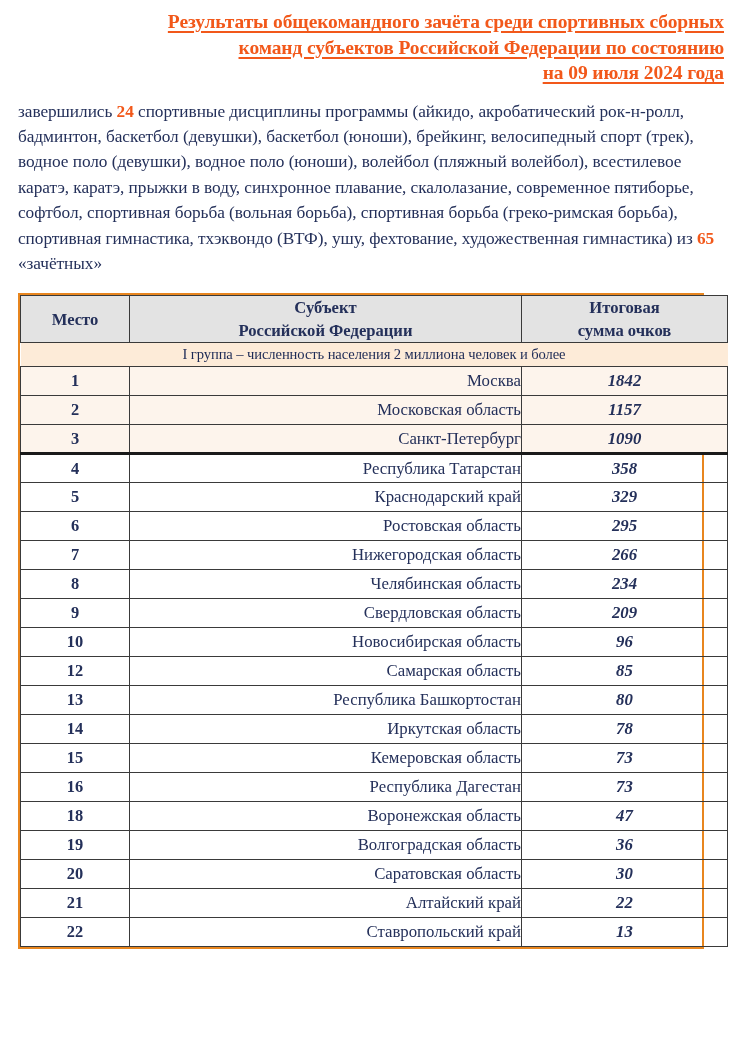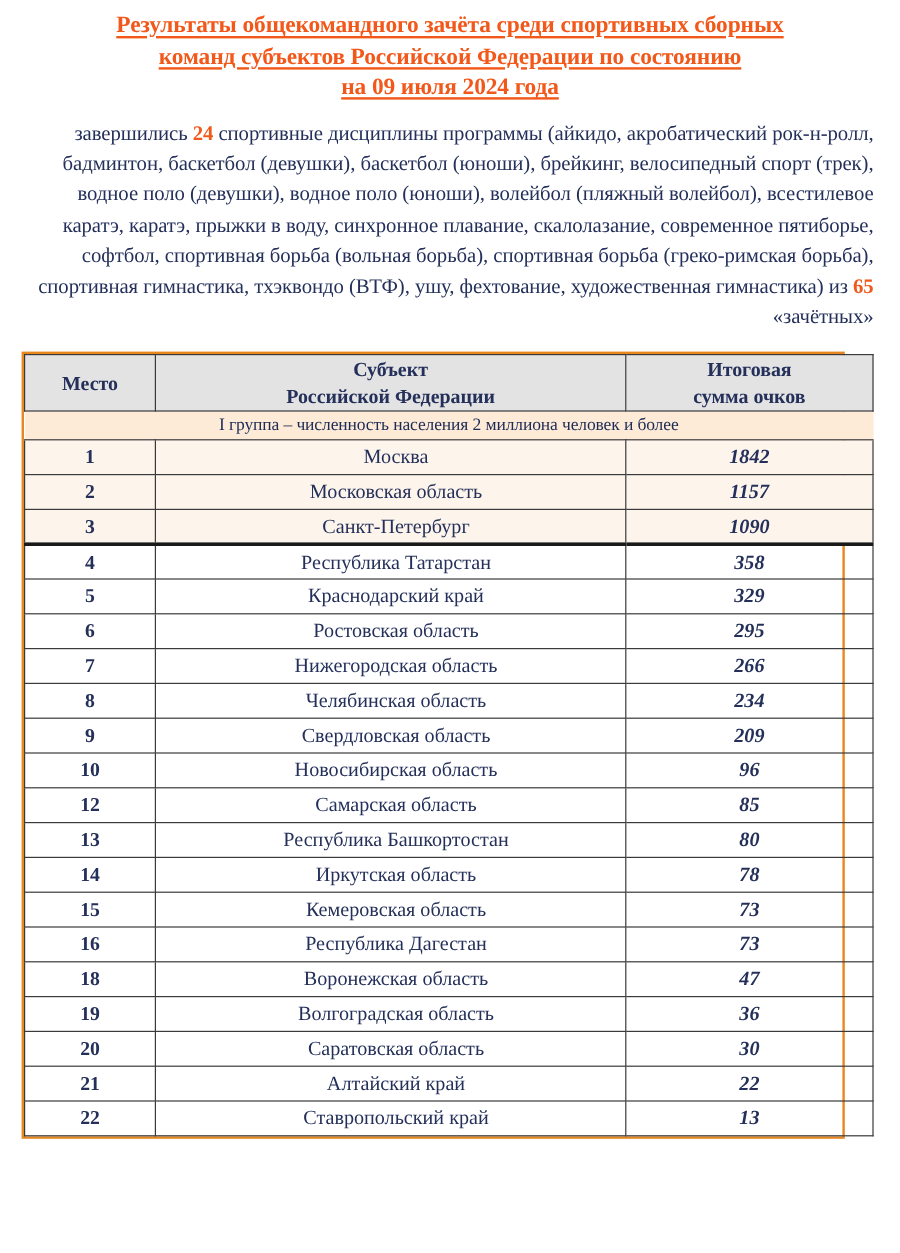--- a/index.html
+++ b/index.html
@@ -12,40 +12,40 @@
     height: 1044px;
     overflow: hidden;
     font-family: "Liberation Serif", "DejaVu Serif", serif;
     -webkit-font-smoothing: antialiased;
   }
 
   
   .doc-title {
     margin: 0;
     padding: 9px 26px 0 26px;
-    text-align: center;
+    text-align: right;
     color: #f2581a;
     font-weight: bold;
     font-size: 19.5px;
     line-height: 25.5px;
     letter-spacing: -0.1px;
   }
   .doc-title .tline {
     display: inline;
     text-decoration: underline;
     text-decoration-thickness: 2px;
     text-underline-offset: 3px;
   }
   .title-row { display: block; }
 
   
   .intro {
     margin: 0;
     padding: 13px 22px 0 18px;
-    text-align: right;
+    text-align: left;
     color: #24305a;
     font-size: 17.3px;
     line-height: 25.4px;
     letter-spacing: -0.05px;
   }
   .intro .hl {
     color: #f2581a;
     font-weight: bold;
   }
 
@@ -100,21 +100,21 @@
     border-left: none;
     border-right: none;
   }
 
   tbody tr.rank-row td.place {
     text-align: center;
     font-weight: bold;
     font-size: 16.4px;
   }
   tbody tr.rank-row td.subject {
-    text-align: center;
+    text-align: right;
     padding-left: 9px;
     font-size: 16.8px;
   }
   tbody tr.rank-row td.points {
     text-align: center;
     font-weight: bold;
     font-size: 16.8px;
     font-style: italic;
   }
 

